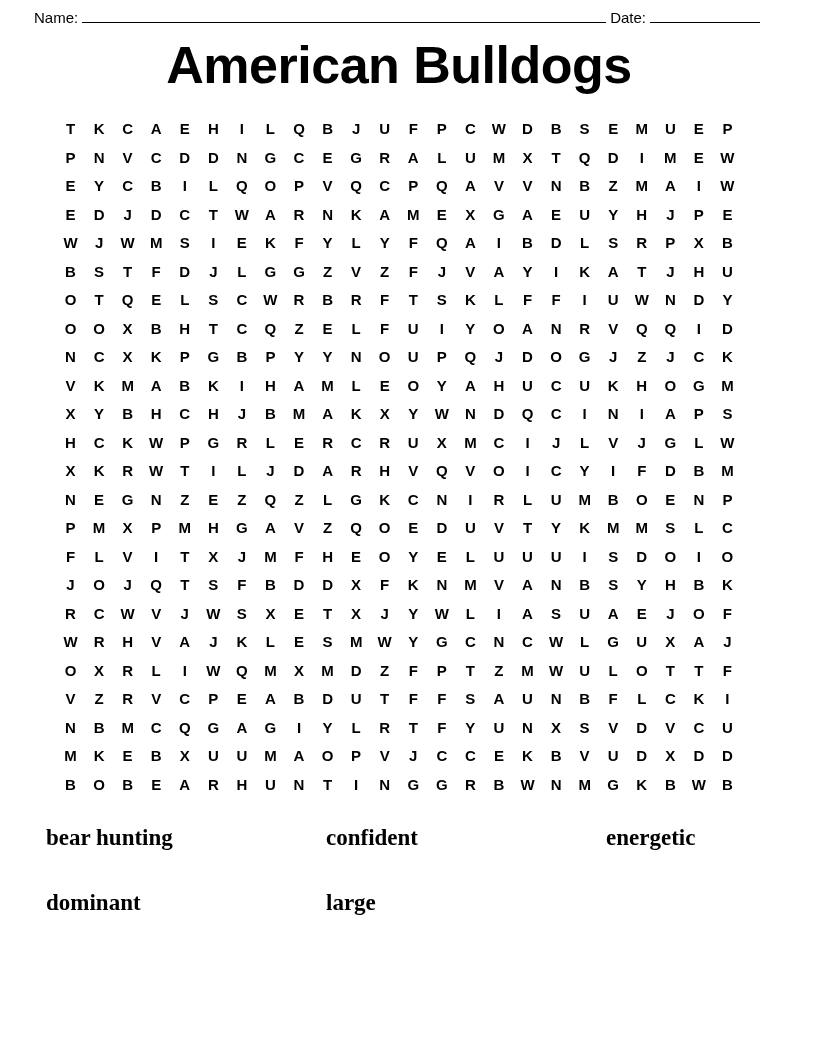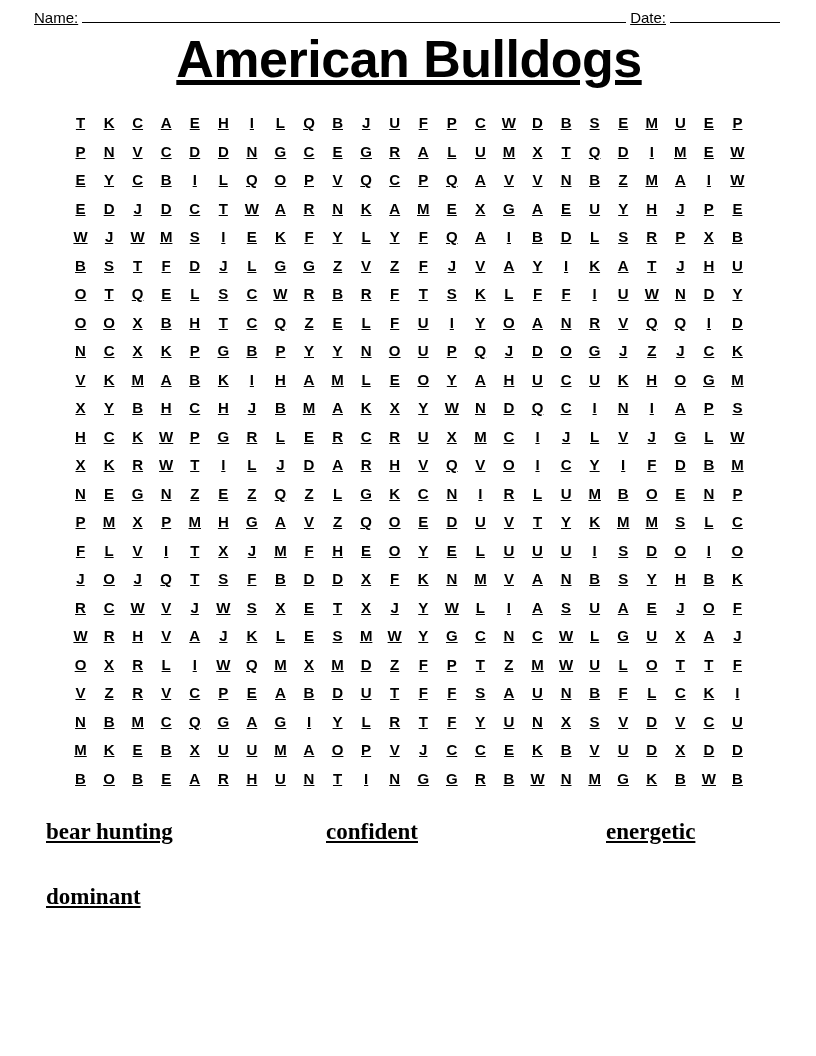--- a/index.html
+++ b/index.html
@@ -12,23 +12,22 @@
     height: 1056px;
     font-family: "Liberation Serif", serif;
     color: #000000;
     position: relative;
     overflow: hidden;
   }
   .page {
     width: 816px;
     height: 1052px;
     box-sizing: border-box;
-    padding: 8px 32px 0 34px;
+    padding: 8px 52px 0 34px;
     position: relative;
-    text-decoration: underline;
   }
 
   
   .header-line {
     display: flex;
     align-items: baseline;
     font-family: "Liberation Sans", sans-serif;
     font-size: 15px;
     white-space: nowrap;
   }
@@ -44,21 +43,21 @@
   .rule-date { width: 110px; flex: 0 0 auto; }
   .header-date-label { margin-left: 0; }
 
   
   .title {
     text-align: center;
     font-family: "Liberation Sans", sans-serif;
     font-weight: bold;
     font-size: 52px;
     letter-spacing: -0.5px;
-    margin: 6px 0 22px 0;
+    margin: 12px 0 22px 0;
     line-height: 1.05;
   }
 
   
   .grid {
     margin: 0 auto;
     width: 680px;
     display: flex;
     flex-direction: column;
     gap: 0px;
@@ -734,15 +733,16 @@
         <span class="cell">W</span>
         <span class="cell">B</span>
       </div>
     </div>
 
   <div class="word-list" id="word-list">
       <div class="word">bear hunting</div>
       <div class="word">confident</div>
       <div class="word">energetic</div>
       <div class="word">dominant</div>
+      <div class="word">large</div>
     </div>
 
 </div>
 
 </body></html>

